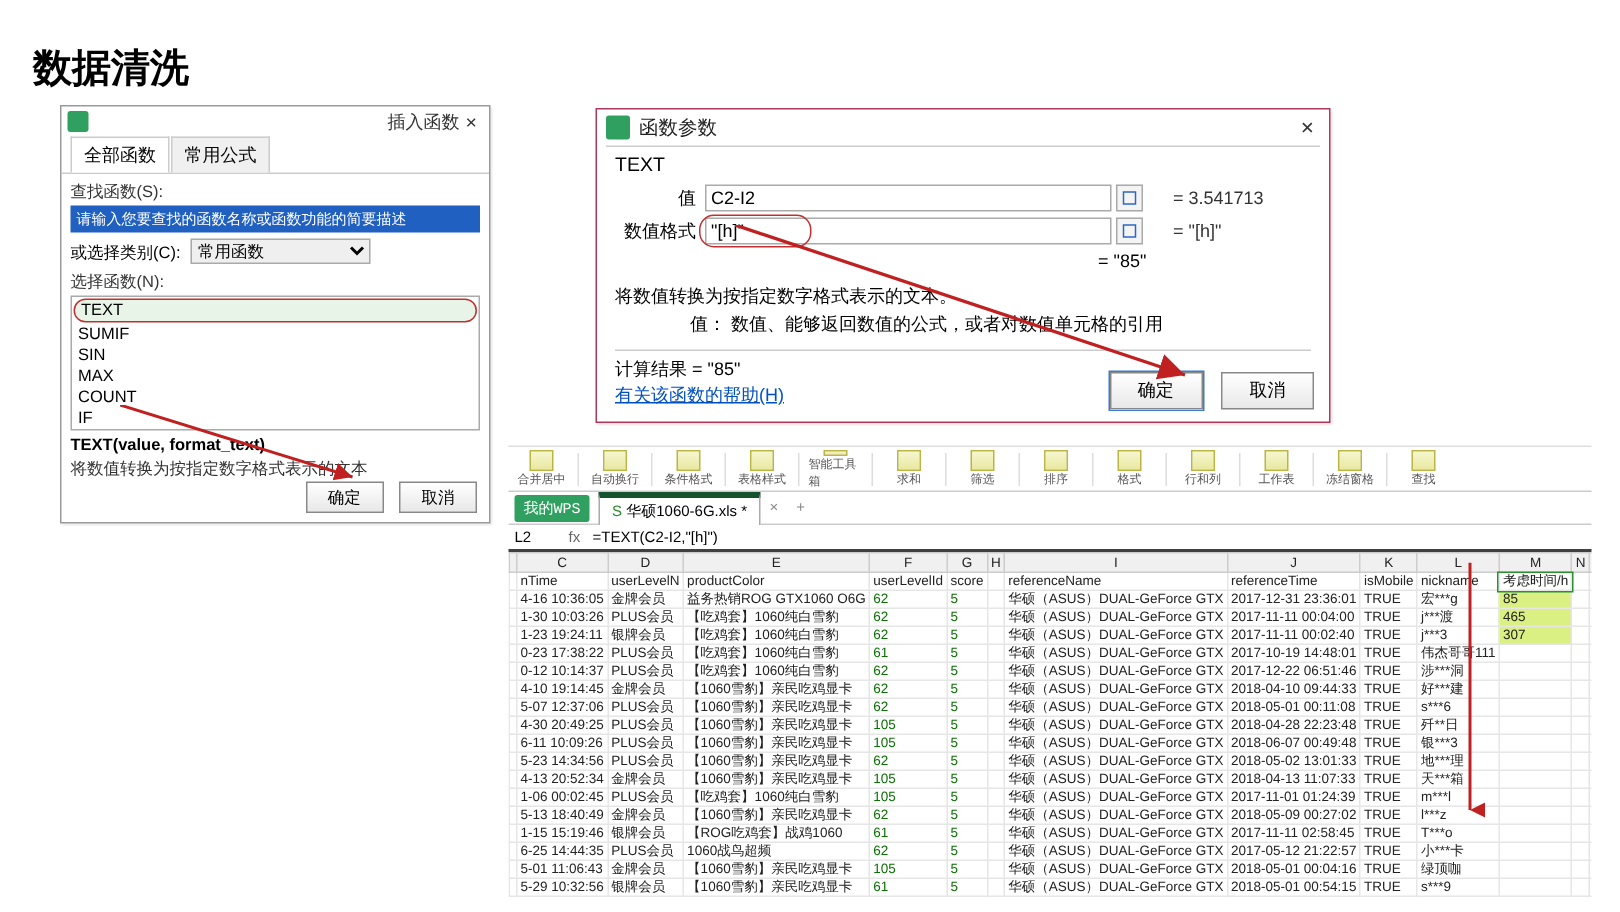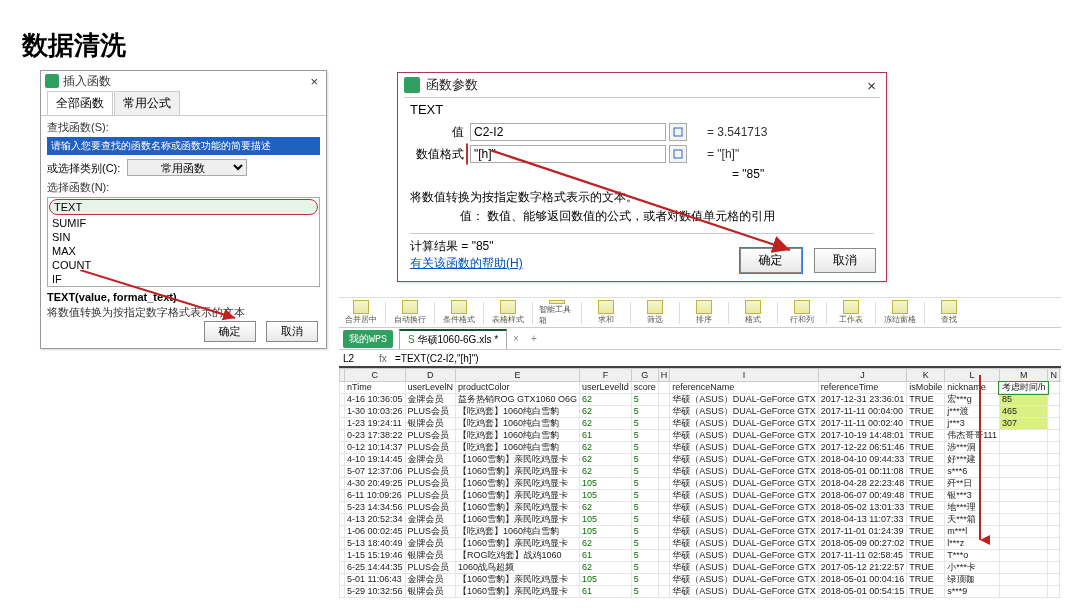--- a/index.html
+++ b/index.html
@@ -4,52 +4,52 @@
 <style>
 * { margin:0; padding:0; box-sizing:border-box; font-family:"Microsoft YaHei","SimSun",Arial,sans-serif; }
 body { background:#fff; width:1080px; height:608px; position:relative; overflow:hidden; }
 
 .page-title { position:absolute; left:22px; top:28px; font-size:26px; font-weight:700; color:#000; }
 
 
 .dlg1 { position:absolute; left:40px; top:70px; width:287px; height:279px; background:#fff; border:1px solid #999; box-shadow:1px 1px 2px rgba(0,0,0,0.15); }
 .dlg1 .titlebar { height:20px; display:flex; align-items:center; padding:0 4px; }
 .dlg1 .titlebar .sicon { width:14px; height:14px; background:#30a060; border-radius:2px; margin-right:4px; }
-.dlg1 .titlebar .ttl { font-size:12px; color:#333; flex:1; }
+.dlg1 .titlebar .ttl { font-size:12px; color:#333; flex:1;text-align:right; }
 .dlg1 .titlebar .x { font-size:13px; color:#333; padding:0 4px; }
 .dlg1 .tabs { display:flex; font-size:12px; padding:0 6px; }
 .dlg1 .tabs .tab { padding:3px 8px; background:#f0f0f0; border:1px solid #ccc; border-bottom:none; margin-right:1px; }
 .dlg1 .tabs .tab.active { background:#fff; }
 .dlg1 .body { border-top:1px solid #ccc; padding:4px 6px; font-size:11px; }
 .dlg1 .lbl { font-size:11px; color:#333; margin-bottom:2px; }
 .dlg1 .searchbox { width:100%; height:18px; background:#2060c0; color:#fff; font-size:10px; padding:2px 4px; overflow:hidden; white-space:nowrap; }
 .dlg1 .row { display:flex; align-items:flex-end; margin-top:4px; }
 .dlg1 .row .col-l { width:80px; }
-.dlg1 .row select { font-size:11px; width:120px; height:17px; border:1px solid #aaa;padding-left:29px; }
+.dlg1 .row select { font-size:11px; width:120px; height:17px; border:1px solid #aaa; }
 .dlg1 .listbox { border:1px solid #aaa; height:90px; overflow:hidden; font-size:11px; }
 .dlg1 .listbox div { padding:1px 4px; }
 .dlg1 .listbox div.sel { background:#e8f4e8; border:1px solid #c03030; border-radius:8px; margin:1px; }
 .dlg1 .sig { font-weight:700; font-size:11px; margin-top:4px; }
 .dlg1 .desc { font-size:11px; color:#333; margin-top:2px; }
 .dlg1 .btns { position:absolute; bottom:6px; right:8px; }
 .dlg1 .btns button { font-size:11px; padding:2px 14px; margin-left:6px; border:1px solid #888; background:linear-gradient(#fff,#e8e8e8); }
 .arrow1 { position:absolute; left:80px; top:270px; width:170px; height:60px; pointer-events:none; }
 
 
 .dlg2 { position:absolute; left:397px; top:72px; width:490px; height:210px; background:#fff; border:1px solid #ab3a5a; box-shadow:1px 1px 2px rgba(0,0,0,0.15); }
 .dlg2 .titlebar { height:24px; display:flex; align-items:center; padding:0 6px; }
 .dlg2 .titlebar .sicon { width:16px; height:16px; background:#30a060; border-radius:2px; margin-right:6px; }
 .dlg2 .titlebar .ttl { font-size:13px; color:#222; flex:1; }
 .dlg2 .titlebar .x { font-size:15px; color:#333; padding:0 4px; }
 .dlg2 .hr { border-top:1px solid #ccc; margin:0 6px; }
 .dlg2 .body { padding:4px 12px; font-size:12px; }
 .dlg2 .fname { font-size:13px; font-weight:400; margin-bottom:6px; }
 .dlg2 .prow { display:flex; align-items:center; margin-bottom:4px; }
 .dlg2 .prow .pk { width:60px; text-align:right; padding-right:6px; }
-.dlg2 .prow input { width:196px; height:18px; border:1px solid #aaa; font-size:12px; padding:0 3px; }
+.dlg2 .prow input { width:271px; height:18px; border:1px solid #aaa; font-size:12px; padding:0 3px; }
 .dlg2 .prow .ref { width:18px; height:18px; border:1px solid #aaa; background:#f4f4f4; margin-left:3px; display:flex; align-items:center; justify-content:center; }
 .dlg2 .prow .eq { margin-left:20px; color:#333; }
 .dlg2 .eq-only { margin-left:322px; font-size:12px; }
 .dlg2 .circled { position:relative; }
 .dlg2 .circled::after { content:""; position:absolute; left:-4px; top:-2px; right:200px; bottom:-2px; border:1px solid #c03030; border-radius:10px; }
 .dlg2 .hint1 { margin-top:8px; font-size:12px; }
 .dlg2 .hint2 { margin-top:2px; margin-left:50px; font-size:12px; }
 .dlg2 .result { margin-top:8px; border-top:1px solid #ccc; padding-top:4px; font-size:12px; }
 .dlg2 .helplink { color:#0050c0; text-decoration:underline; font-size:12px; }
 .dlg2 .btns { position:absolute; bottom:8px; right:10px; }
@@ -58,21 +58,21 @@
 .arrow2 { position:absolute; left:490px; top:150px; width:320px; height:115px; pointer-events:none; }
 
 
 .sheet { position:absolute; left:339px; top:297px; width:722px; height:300px; border-top:1px solid #ddd; background:#fff; }
 .ribbon { height:30px; border-bottom:1px solid #ccc; display:flex; align-items:center; padding:0 4px; gap:6px; overflow:hidden; }
 .ribbon .ic { width:36px; height:26px; display:flex; flex-direction:column; align-items:center; justify-content:center; font-size:8px; color:#555; }
 .ribbon .ic .g { width:16px; height:14px; background:linear-gradient(#f6f6d0,#e8e8a0); border:1px solid #bbb545; }
 .ribbon .sep { width:1px; height:22px; background:#ddd; }
 .tabbar { height:22px; display:flex; align-items:center; font-size:10px; padding:0 4px; border-bottom:1px solid #ccc; }
 .tabbar .wps { background:#30a060; color:#fff; padding:2px 6px; border-radius:2px; margin-right:6px;font-family:Liberation Mono, monospace; }
-.tabbar .ftab { padding:2px 8px; border-top:2px solid #14532d; border-left:1px solid #aaa; border-right:1px solid #aaa; background:#fff; }
+.tabbar .ftab { padding:2px 8px; border-top:4px solid #14532d; border-left:1px solid #aaa; border-right:1px solid #aaa; background:#fff; }
 .tabbar .xbtn { padding:0 6px; color:#888; }
 .tabbar .plus { padding:0 6px; color:#888; }
 .formulabar { height:18px; display:flex; align-items:center; font-size:10px; border-bottom:2px solid #404040; padding:0 4px; }
 .formulabar .nb { width:36px; }
 .formulabar .fx { width:16px; color:#666; }
 .grid { overflow:hidden; }
 .grid table { border-collapse:collapse; font-size:9px; color:#222; }
 .grid th { background:#f0f0f0; border:1px solid #ccc; font-weight:400; padding:1px 2px; white-space:nowrap; text-align:center; }
 .grid td { border:1px solid #e6e6e6; padding:0 2px; white-space:nowrap; height:11px; line-height:11px; }
 .grid td.grn { color:#087000; }

